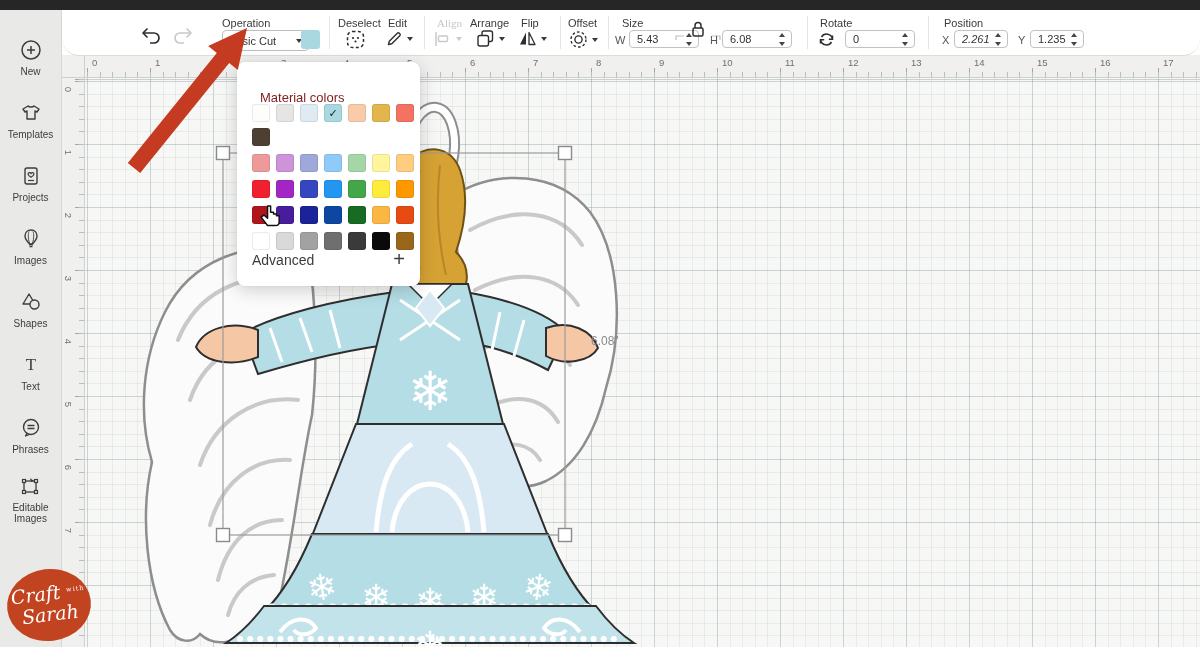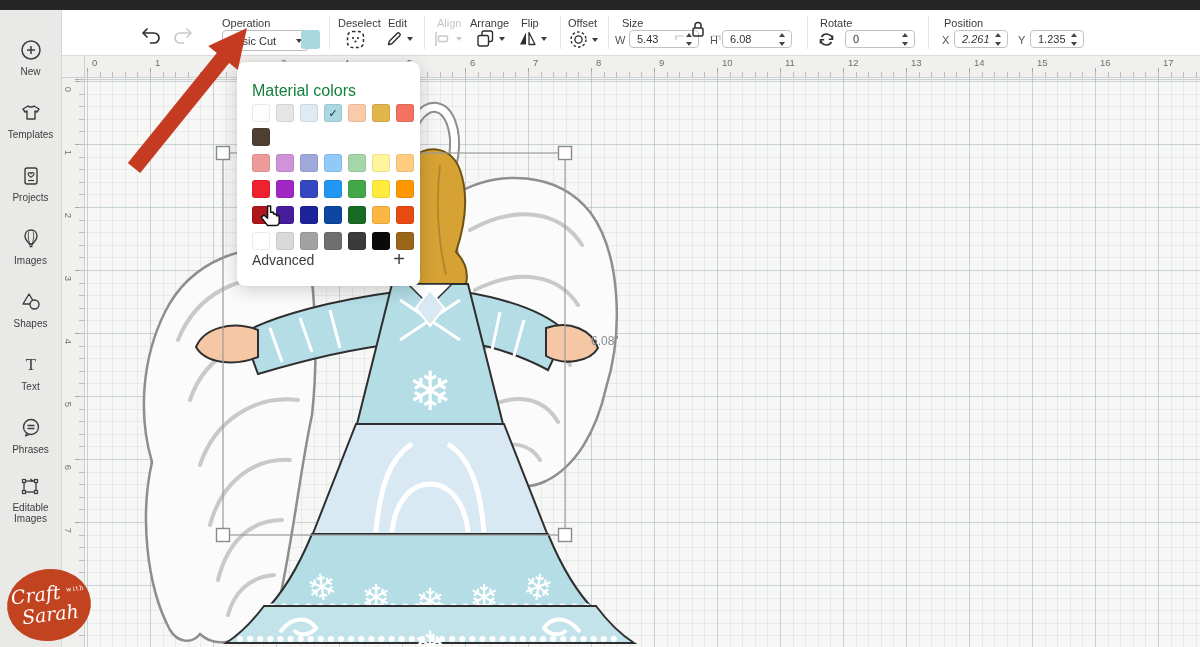--- a/index.html
+++ b/index.html
@@ -8,23 +8,23 @@
   .abs{position:absolute;}
   
   #topbar{left:0;top:0;width:1200px;height:10px;background:#262626;z-index:30;}
   
   #sidebar{left:0;top:10px;width:62px;height:637px;background:#e9e9e7;border-right:1px solid #d7d7d5;z-index:20;
            display:flex;flex-direction:column;align-items:center;padding-top:16px;box-sizing:border-box;}
   .side-item{width:62px;height:63px;display:flex;flex-direction:column;align-items:center;justify-content:center;cursor:pointer;}
   .side-item svg{display:block;}
   .side-label{font-size:10px;color:#3d3d3d;margin-top:4px;text-align:center;line-height:11px;}
   
-  #toolbar{left:62px;top:10px;width:1138px;height:45px;background:#fff;border-bottom:1px solid #dcdcdc;z-index:20;}
+  #toolbar{left:62px;top:10px;width:1138px;height:45px;background:#fff;border-bottom:1px solid #dcdcdc;z-index:20;border-radius:17px;}
   .tb-label{position:absolute;font-size:11px;color:#3a3a3a;top:7px;}
-  .tb-label.dis{color:#c6c6c6;}
+  .tb-label.dis{color:#c6c6c6;font-family:Liberation Serif, serif;}
   .vdiv{position:absolute;top:6px;height:33px;width:1px;background:#e4e4e4;}
   .inputbox{position:absolute;top:20px;height:18px;border:1px solid #c2c2c2;border-radius:4px;background:#fff;
             font-size:11px;color:#333;padding:0 14px 0 7px;box-sizing:border-box;font-family:inherit;}
   .stepper{position:absolute;top:23px;width:9px;height:13px;display:flex;flex-direction:column;justify-content:space-between;}
   .stepper i{display:block;width:0;height:0;border-left:3.5px solid transparent;border-right:3.5px solid transparent;}
   .stepper .up{border-bottom:4.5px solid #444;}
   .stepper .dn{border-top:4.5px solid #444;}
   .axis-lab{position:absolute;top:24px;font-size:11px;color:#555;}
   .caret{display:inline-block;width:0;height:0;border-left:3.5px solid transparent;border-right:3.5px solid transparent;border-top:4.5px solid #3a3a3a;vertical-align:middle;margin-left:4px;}
   .caret.dis{border-top-color:#c9c9c9;}
@@ -47,21 +47,21 @@
     background-image:
       repeating-linear-gradient(90deg,rgba(90,125,145,.10) 0 1px,transparent 1px 12.6px),
       repeating-linear-gradient(0deg,rgba(90,125,145,.10) 0 1px,transparent 1px 12.6px),
       repeating-linear-gradient(90deg,rgba(90,125,145,.22) 0 1px,transparent 1px 63px),
       repeating-linear-gradient(0deg,rgba(90,125,145,.22) 0 1px,transparent 1px 63px);
     background-position:2px 2px;}
   #artwork{left:23px;top:23px;width:1115px;height:569px;}
   
   #popup{left:237px;top:62px;width:183px;height:224px;background:#fff;border-radius:8px;z-index:25;
          box-shadow:0 4px 18px rgba(0,0,0,.18),0 0 2px rgba(0,0,0,.08);}
-  #popup h3{margin:0;position:absolute;left:15px;top:20px;font-size:16px;font-weight:400;color:#15803d;}
+  #popup h3{margin:8px;position:absolute;left:15px;top:20px;font-size:13px;font-weight:400;color:#7f1d1d;}
   .swrow{position:absolute;left:15px;display:flex;gap:6px;}
   .sw{width:18px;height:18px;border-radius:3px;box-shadow:inset 0 0 0 1px rgba(0,0,0,.08);cursor:pointer;
       font-size:11px;line-height:18px;text-align:center;color:#123;}
   #adv-row{position:absolute;left:15px;top:186px;width:153px;display:flex;justify-content:space-between;align-items:center;cursor:pointer;}
   #adv-label{font-size:14px;color:#3c3c3c;}
   #adv-plus{font-size:20px;color:#3c3c3c;font-weight:300;}
   #hand-cursor{position:absolute;left:22px;top:142px;z-index:5;}
   
   #arrow-overlay{left:0;top:0;width:1200px;height:647px;z-index:40;pointer-events:none;}
   #logo{left:7px;top:569px;width:84px;height:74px;z-index:50;}

